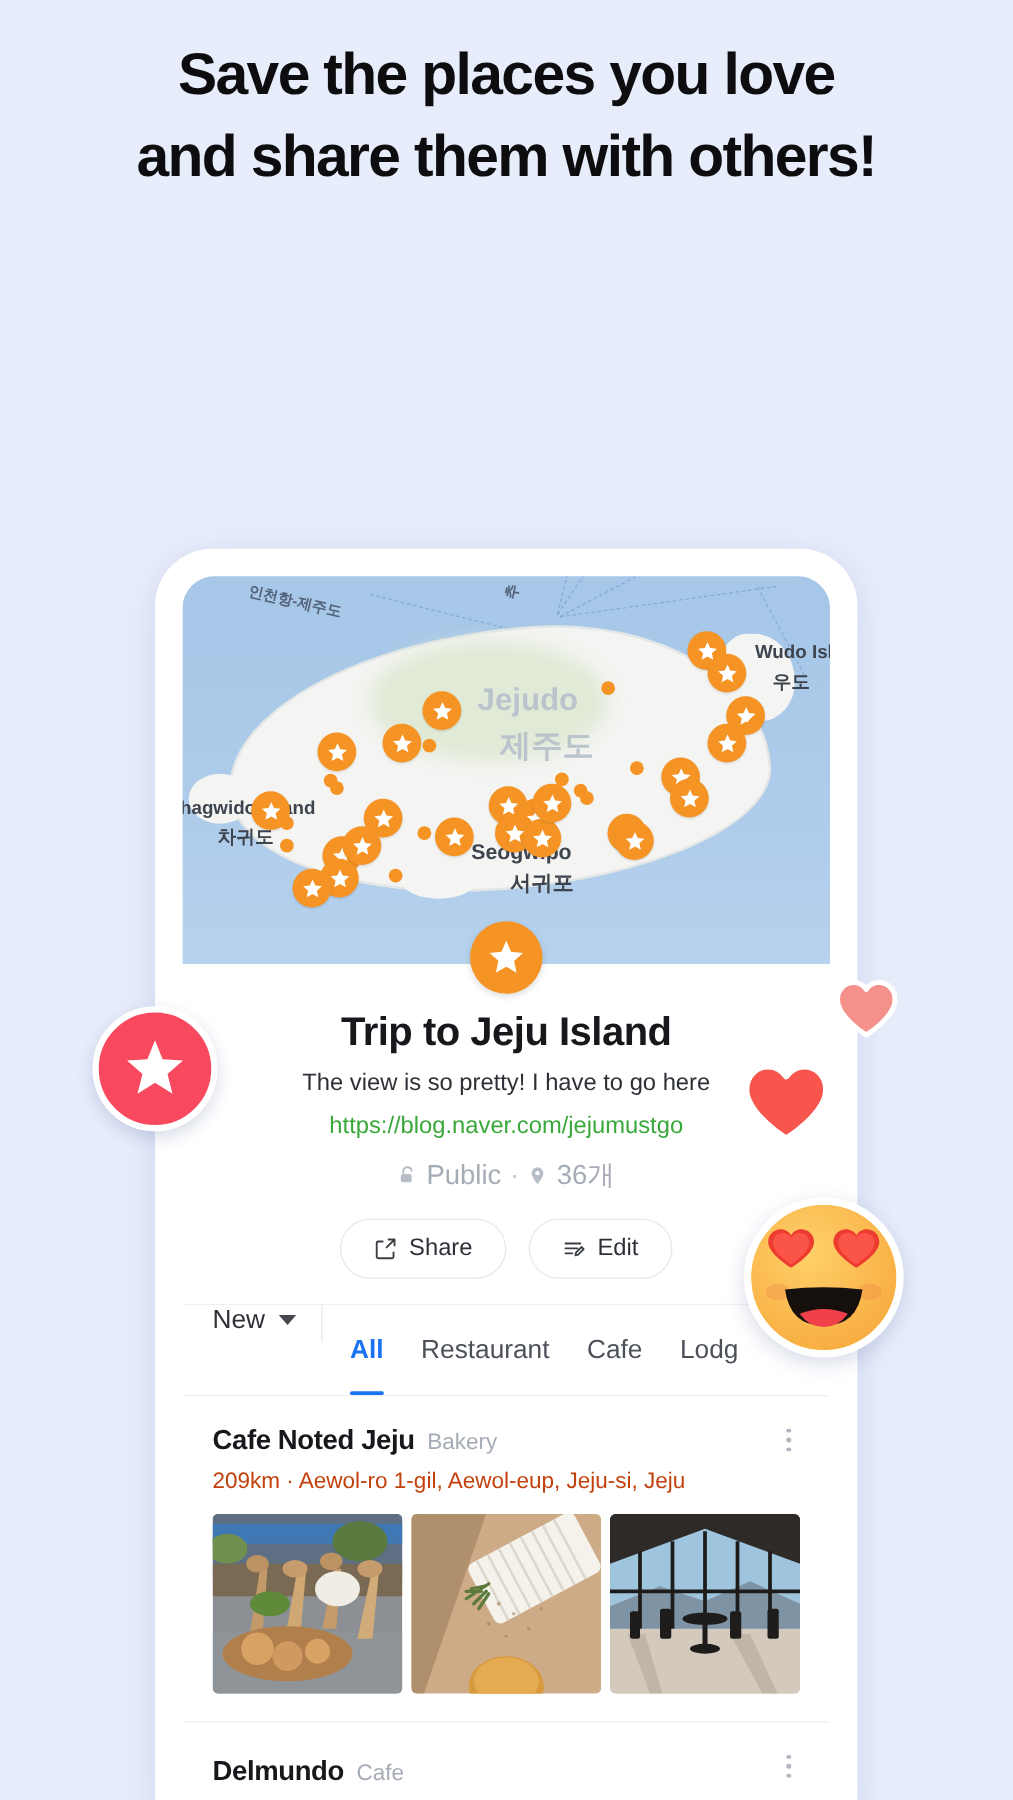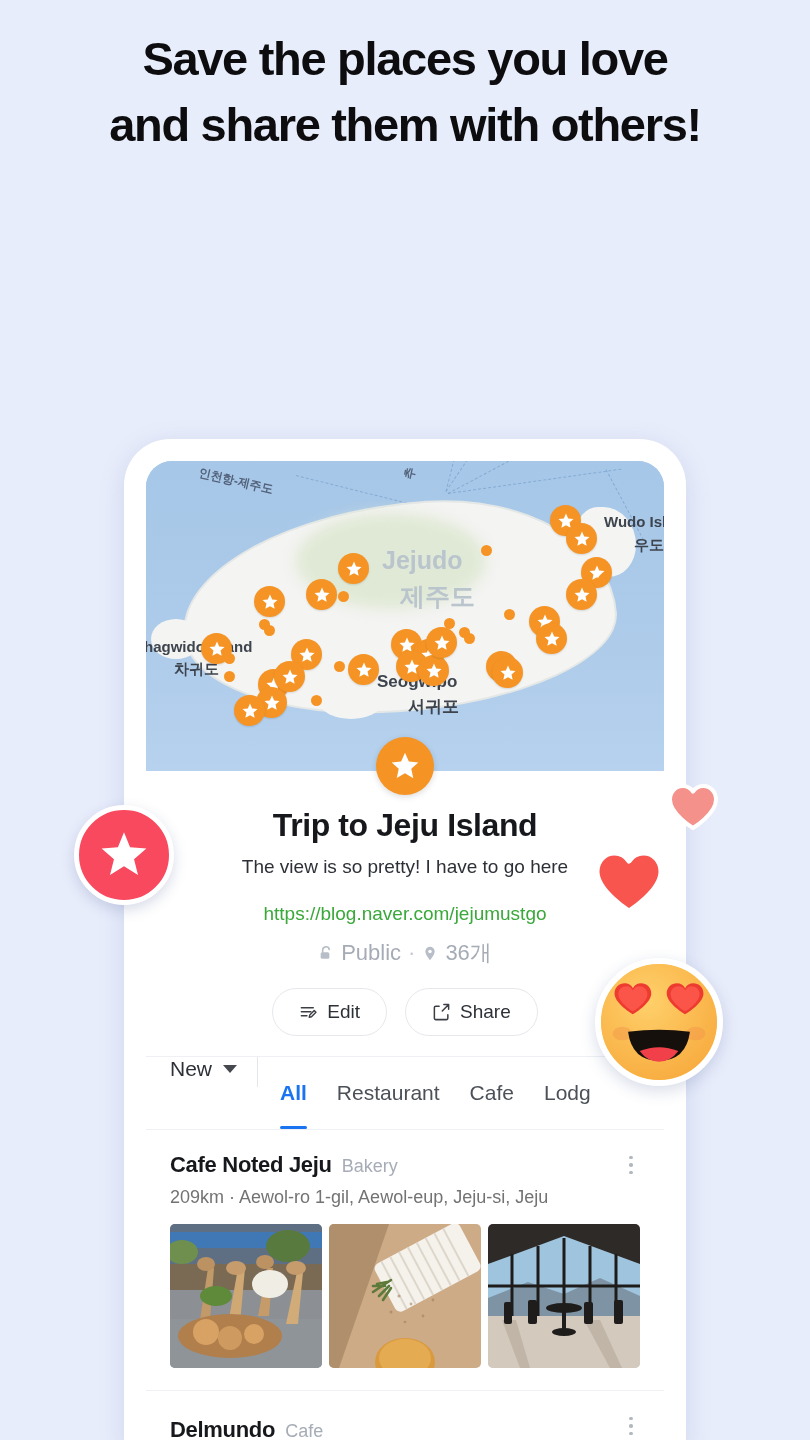--- a/index.html
+++ b/index.html
@@ -142,21 +142,21 @@
   }
   .title {
     font-size:32px; font-weight:700; color:#16181c;
     letter-spacing:-.4px;
   }
   .desc {
     margin-top:12px;
     font-size:19px; color:#2d3137; font-weight:400;
   }
   .link {
-    margin-top:25px;
+    margin-top:12px;
     font-size:19px; color:#3aa83a;
   }
   .meta {
     margin-top:13px;
     font-size:22px; color:#a6acb6;
     display:flex; align-items:center; justify-content:center; gap:7px;
   }
   .meta .ic { display:inline-flex; }
   .meta .ic svg { width:16px; height:17px; display:block; }
   .meta .sep { color:#c4c9d1; }
@@ -214,21 +214,21 @@
     height:3px; background:#1a73f0; border-radius:2px;
   }
 
   
   .list { background:#fff; }
   .row { padding:22px 24px 0 24px; position:relative; }
   .row + .row { border-top:1px solid #eef0f3; margin-top:22px; padding-top:26px; }
   .rowhead { display:flex; align-items:baseline; gap:10px; }
   .rname { font-size:22px; font-weight:700; color:#16181c; letter-spacing:-.3px; }
   .rcat  { font-size:18px; color:#a6acb6; }
-  .raddr { margin-top:9px; font-size:18px; color:#737373; }
+  .raddr { margin-top:9px; font-size:18px; color:#c2410c; }
   .kebab {
     position:absolute; right:22px; top:22px;
     width:22px; height:26px;
     display:flex; flex-direction:column; align-items:center; justify-content:center; gap:4px;
     cursor:pointer;
   }
   .kebab i { width:3.4px; height:3.4px; background:#b3b8c0; border-radius:50%; display:block; }
 
   .thumbs { display:flex; gap:7px; margin-top:16px; }
   .thumb { width:152px; height:144px; border-radius:5px; overflow:hidden; position:relative; }
@@ -294,21 +294,21 @@
 
       <div class="islet" style="left:5px;top:158px;width:50px;height:40px;"></div>
       <div class="islet" style="left:430px;top:46px;width:60px;height:70px;border-radius:40% 60% 50% 50%;"></div>
       <div class="islet" style="left:175px;top:228px;width:60px;height:30px;"></div>
 
       <div class="map-label lbl-jejudo-en" style="left:236px;top:85px;">Jejudo</div>
       <div class="map-label lbl-jejudo-ko" style="left:254px;top:119px;">제주도</div>
       <div class="map-label lbl-city-en" style="left:231px;top:211px;">Seogwipo</div>
       <div class="map-label lbl-city-ko" style="left:262px;top:234px;">서귀포</div>
       <div class="map-label lbl-sm-en" style="left:458px;top:52px;">Wudo Isla</div>
-      <div class="map-label lbl-sm-ko" style="left:488px;top:75px;">우도</div>
+      <div class="map-label lbl-sm-ko" style="left:472px;top:75px;">우도</div>
       <div class="map-label lbl-sm-en" style="left:-2px;top:177px;">hagwido Island</div>
       <div class="map-label lbl-sm-ko" style="left:28px;top:199px;">차귀도</div>
 
       <div class="pin" style="left:404px;top:44px;">
           <svg viewBox="0 0 24 24">
             <path d="M12 2l2.9 6.6 7.1.7-5.3 4.8 1.5 7-6.2-3.6L5.8 21l1.5-7L2 9.3l7.1-.7z" fill="#fff"></path>
           </svg>
         </div>
       <div class="pin" style="left:420px;top:62px;">
           <svg viewBox="0 0 24 24">
@@ -461,31 +461,31 @@
               <path d="M12 2a7 7 0 00-7 7c0 5 7 13 7 13s7-8 7-13a7 7 0 00-7-7z" fill="#b8bec7"></path>
               <circle cx="12" cy="9" r="2.6" fill="#fff"></circle>
             </svg>
         </span>
         <span>36개</span>
       </div>
 
       <div class="actions">
         <div class="pillbtn">
           <svg viewBox="0 0 24 24">
+            <path d="M9 4H4.8A1.8 1.8 0 003 5.8v13.4A1.8 1.8 0 004.8 21h13.4a1.8 1.8 0 001.8-1.8V15" fill="none" stroke="#3b3f45" stroke-width="1.9" stroke-linecap="round"></path>
+            <path d="M13 10L21 2M15 2h6v6" fill="none" stroke="#3b3f45" stroke-width="1.9" stroke-linecap="round" stroke-linejoin="round"></path>
+          </svg>
+          <span>Share</span>
+        </div>
+        <div class="pillbtn">
+          <svg viewBox="0 0 24 24">
             <path d="M3 6h15M3 11h12M3 16h7" fill="none" stroke="#3b3f45" stroke-width="1.9" stroke-linecap="round"></path>
             <path d="M19.2 9.6l2.2 2.2-5.6 5.6-2.8.6.6-2.8z" fill="none" stroke="#3b3f45" stroke-width="1.8" stroke-linejoin="round"></path>
           </svg>
           <span>Edit</span>
-        </div>
-        <div class="pillbtn">
-          <svg viewBox="0 0 24 24">
-            <path d="M9 4H4.8A1.8 1.8 0 003 5.8v13.4A1.8 1.8 0 004.8 21h13.4a1.8 1.8 0 001.8-1.8V15" fill="none" stroke="#3b3f45" stroke-width="1.9" stroke-linecap="round"></path>
-            <path d="M13 10L21 2M15 2h6v6" fill="none" stroke="#3b3f45" stroke-width="1.9" stroke-linecap="round" stroke-linejoin="round"></path>
-          </svg>
-          <span>Share</span>
         </div>
       </div>
     </div>
 
     <div class="tabbar">
       <div class="sortsel">
         <span>New</span>
         <span class="caret"></span>
       </div>
       <div class="vline"></div>

